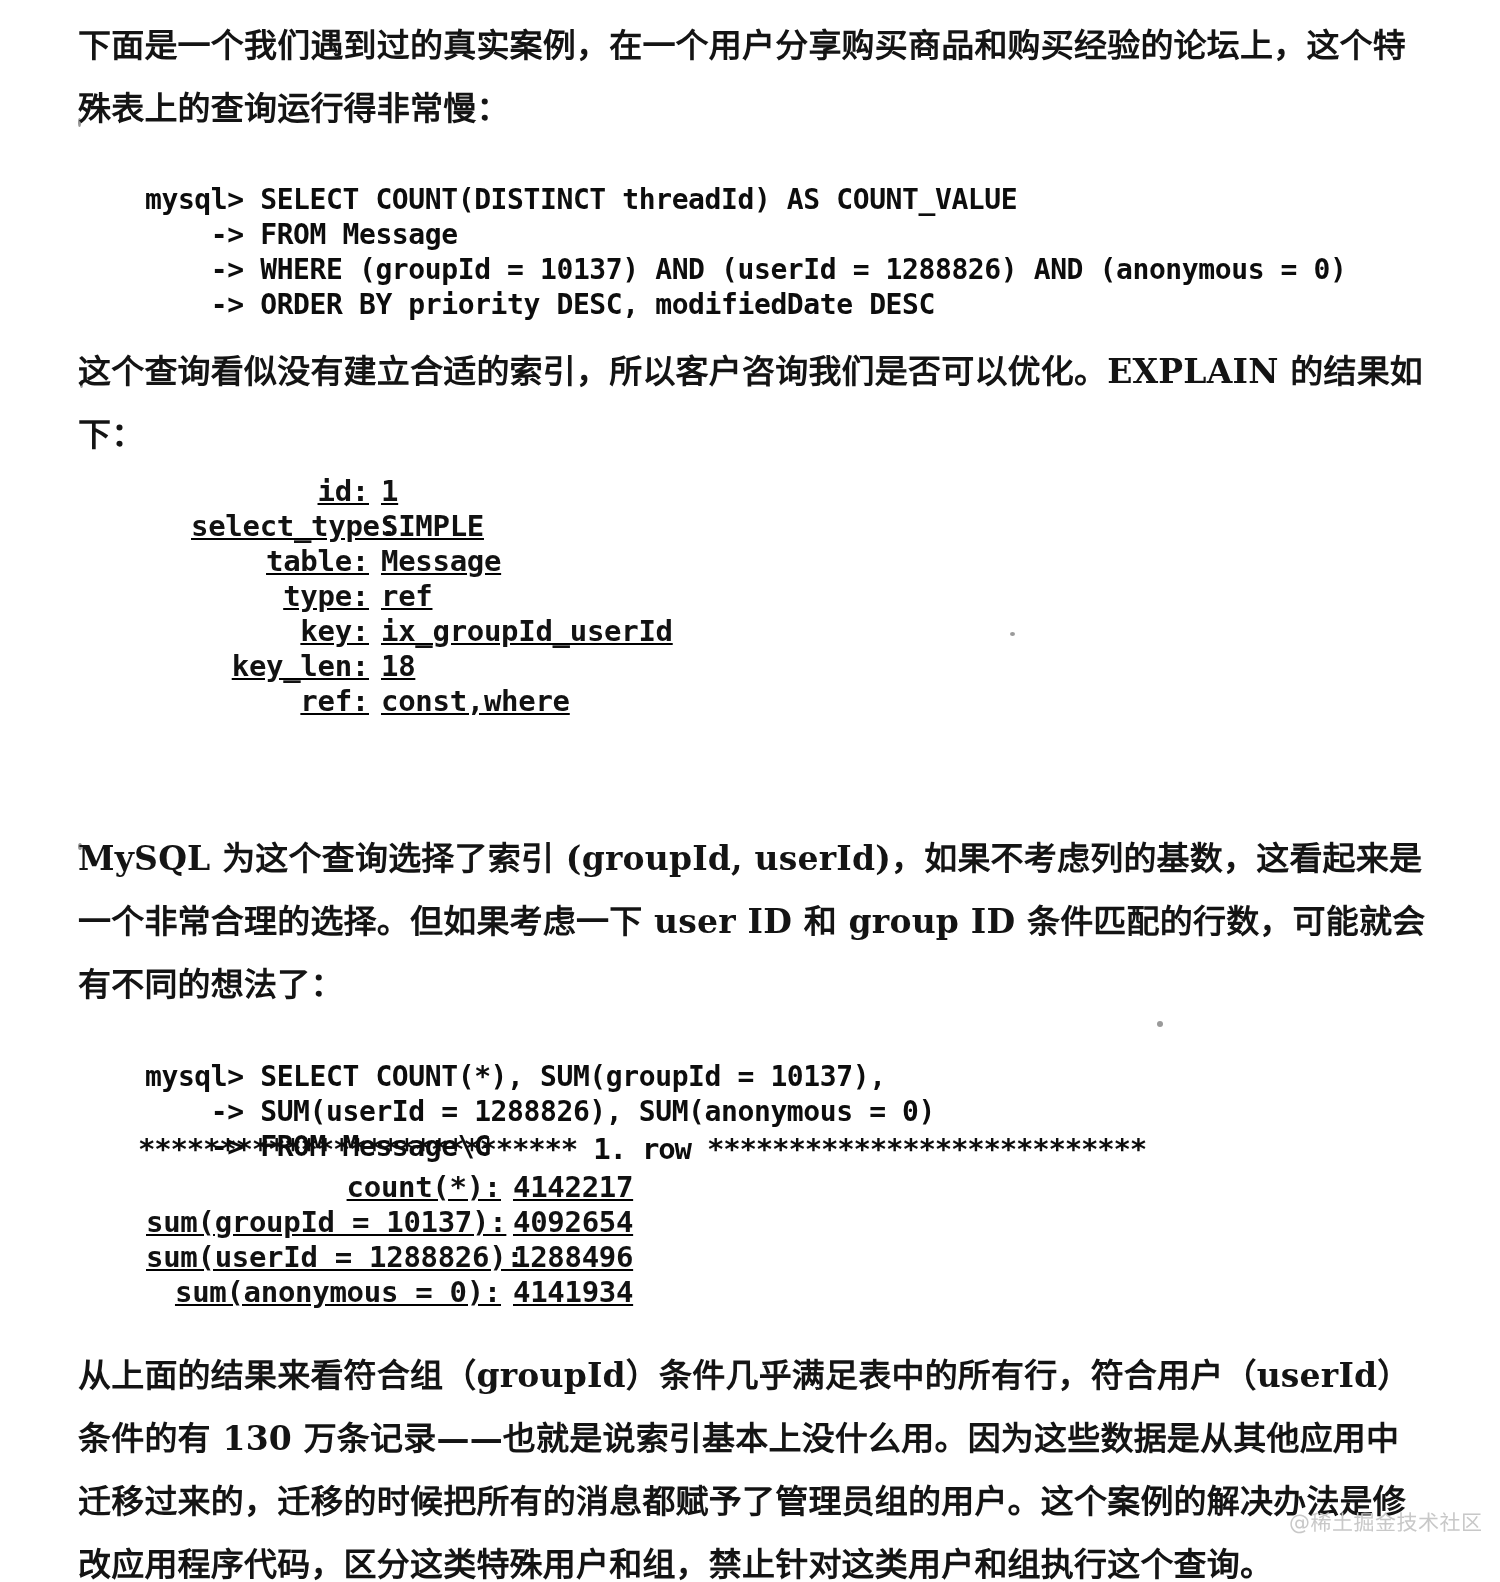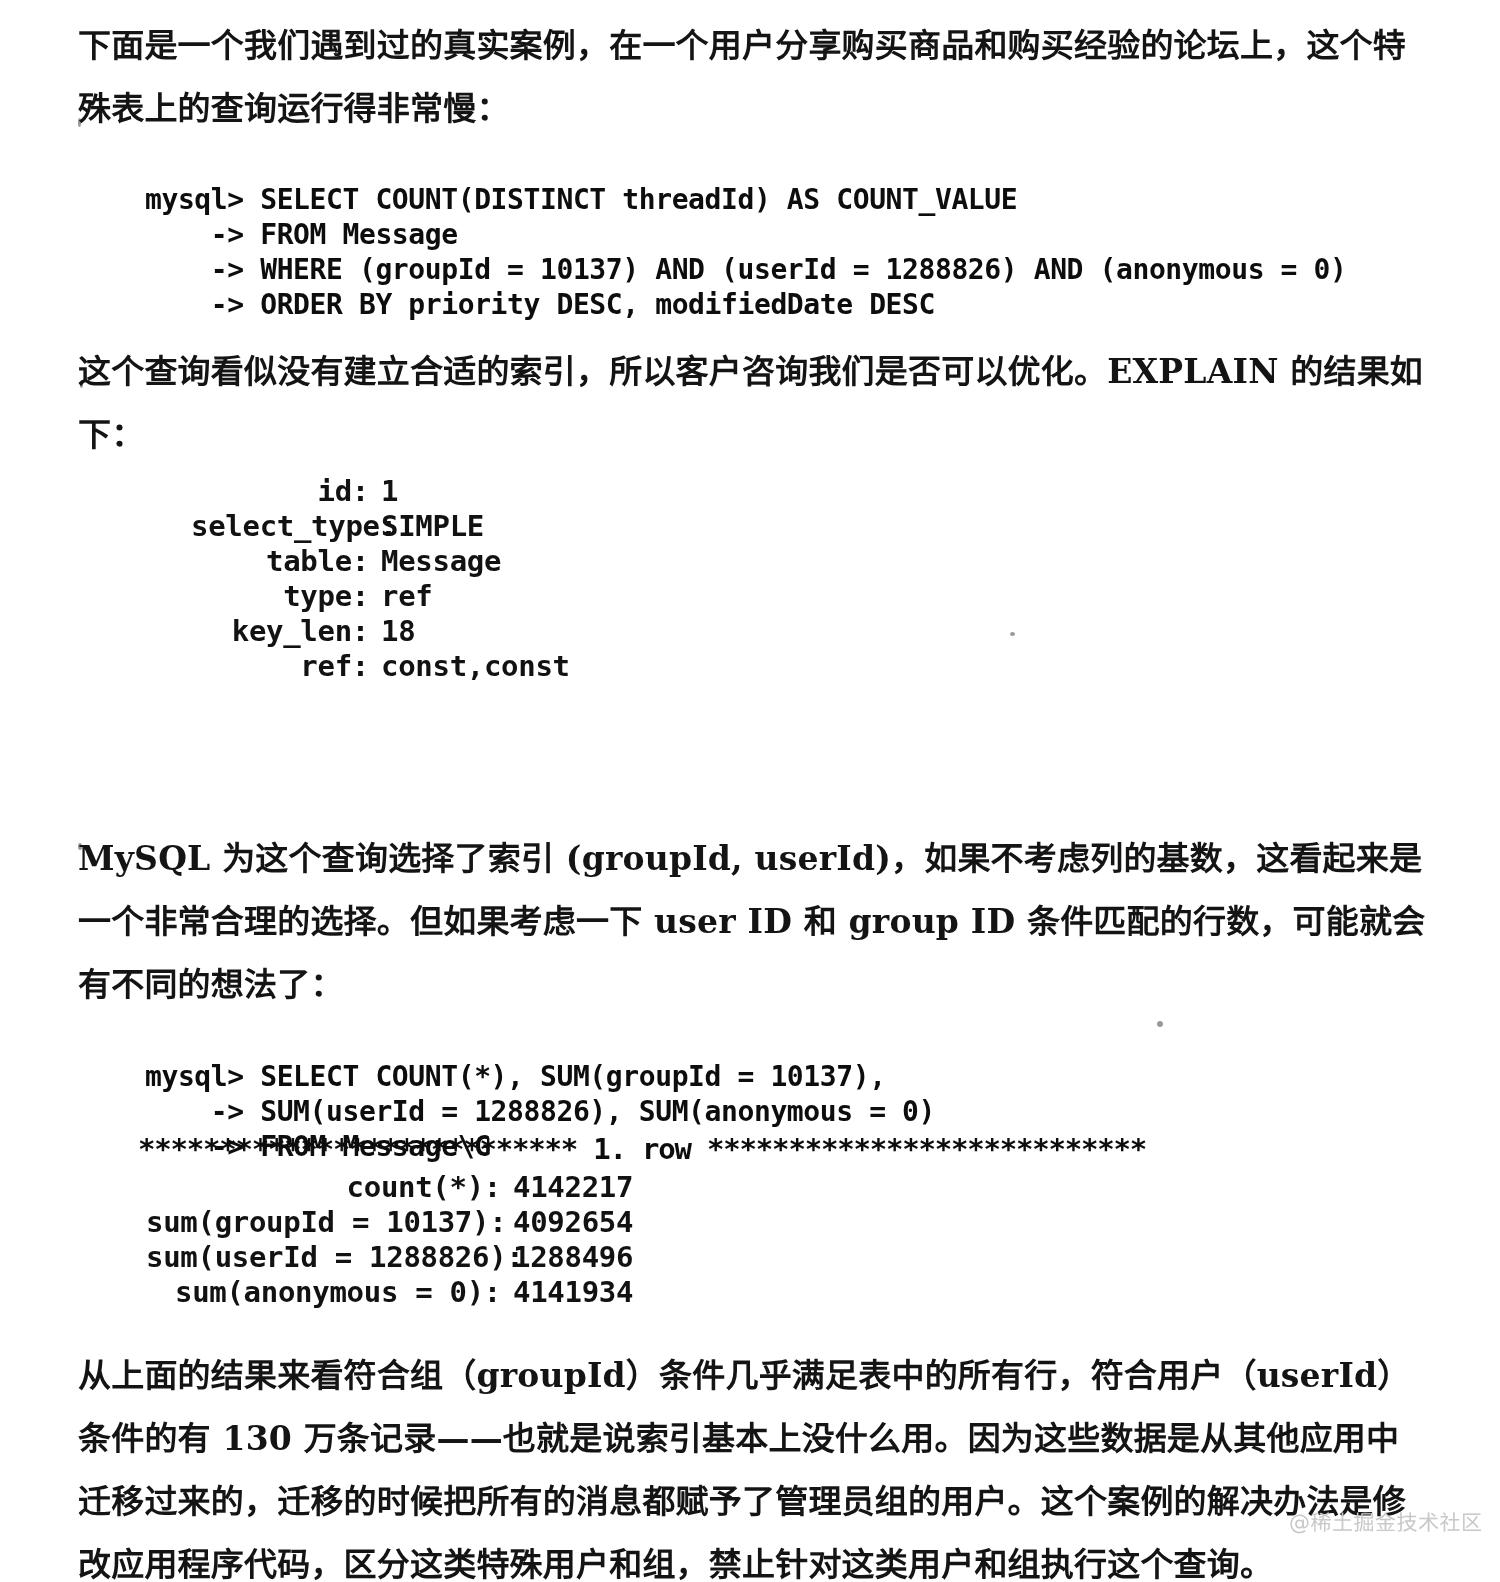--- a/index.html
+++ b/index.html
@@ -55,20 +55,21 @@
   
   .kv-block {
     position: absolute;
     display: block;
   }
   .kv-row {
     display: flex;
     flex-direction: row;
     align-items: baseline;
     height: 35px;
+    text-decoration: underline;
   }
   .kv-key {
     text-align: right;
     font-family: "DejaVu Sans Mono", "Liberation Mono", monospace;
     font-size: 29px;
     font-weight: 600;
     color: #121212;
     letter-spacing: -0.3px;
     white-space: pre;
   }
@@ -140,26 +141,30 @@
       </div>
       <div class="kv-row">
         <span class="kv-key" style="width: 178px;">table:</span>
         <span class="kv-val">Message</span>
       </div>
       <div class="kv-row">
         <span class="kv-key" style="width: 178px;">type:</span>
         <span class="kv-val">ref</span>
       </div>
       <div class="kv-row">
+        <span class="kv-key" style="width: 178px;">key:</span>
+        <span class="kv-val">ix_groupId_userId</span>
+      </div>
+      <div class="kv-row">
         <span class="kv-key" style="width: 178px;">key_len:</span>
         <span class="kv-val">18</span>
       </div>
       <div class="kv-row">
         <span class="kv-key" style="width: 178px;">ref:</span>
-        <span class="kv-val">const,const</span>
+        <span class="kv-val">const,where</span>
       </div>
     </div>
 
   <div class="para" style="top:827px;"><span class="lat">MySQL 为这个查询选择了索引 (groupId, userId)，如果不考虑列的基数，这看起来是一个非常合理的选择。但如果考虑一下 user ID 和 group ID 条件匹配的行数，可能就会有不同的想法了：</span></div>
 
   <pre class="code code-sql" style="top:1031px;"><span>mysql&gt; SELECT COUNT(*), SUM(groupId = 10137),</span>
 <span>    -&gt; SUM(userId = 1288826), SUM(anonymous = 0)</span>
 <span>    -&gt; FROM Message\G</span></pre>
 
   <div class="sep-line" style="top:1132px;left:138px;">*************************** 1. row ***************************</div>

